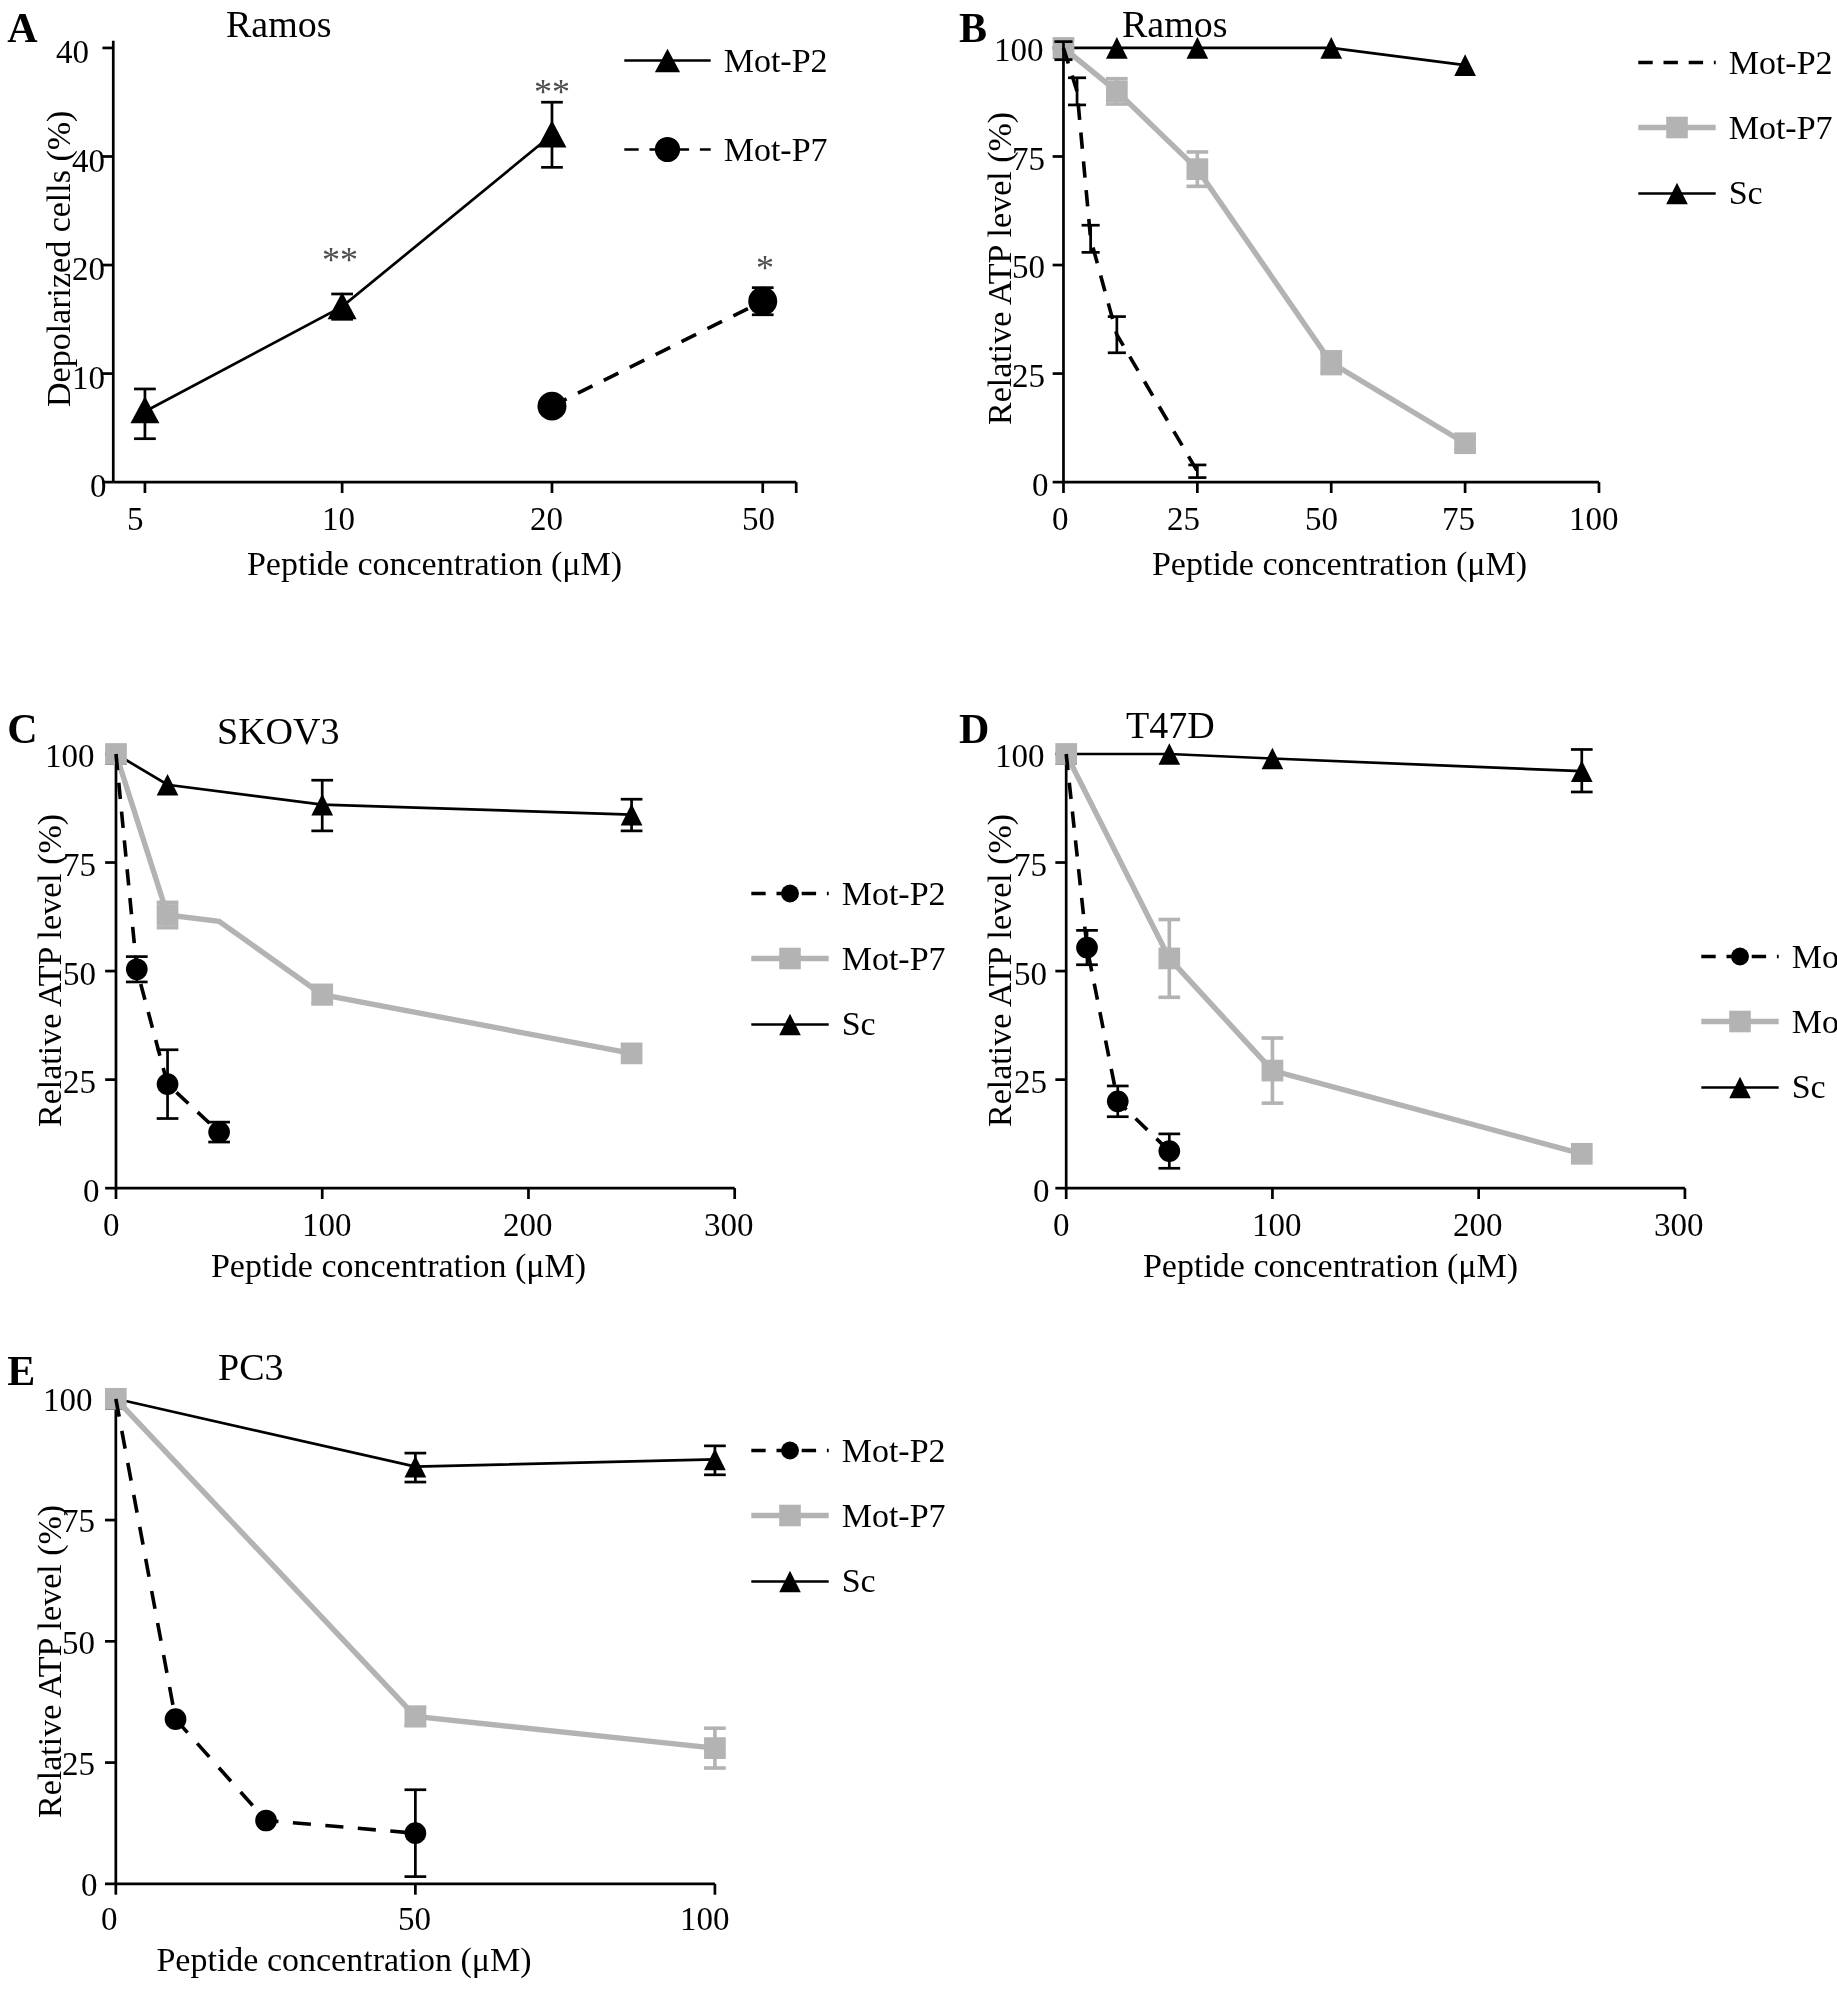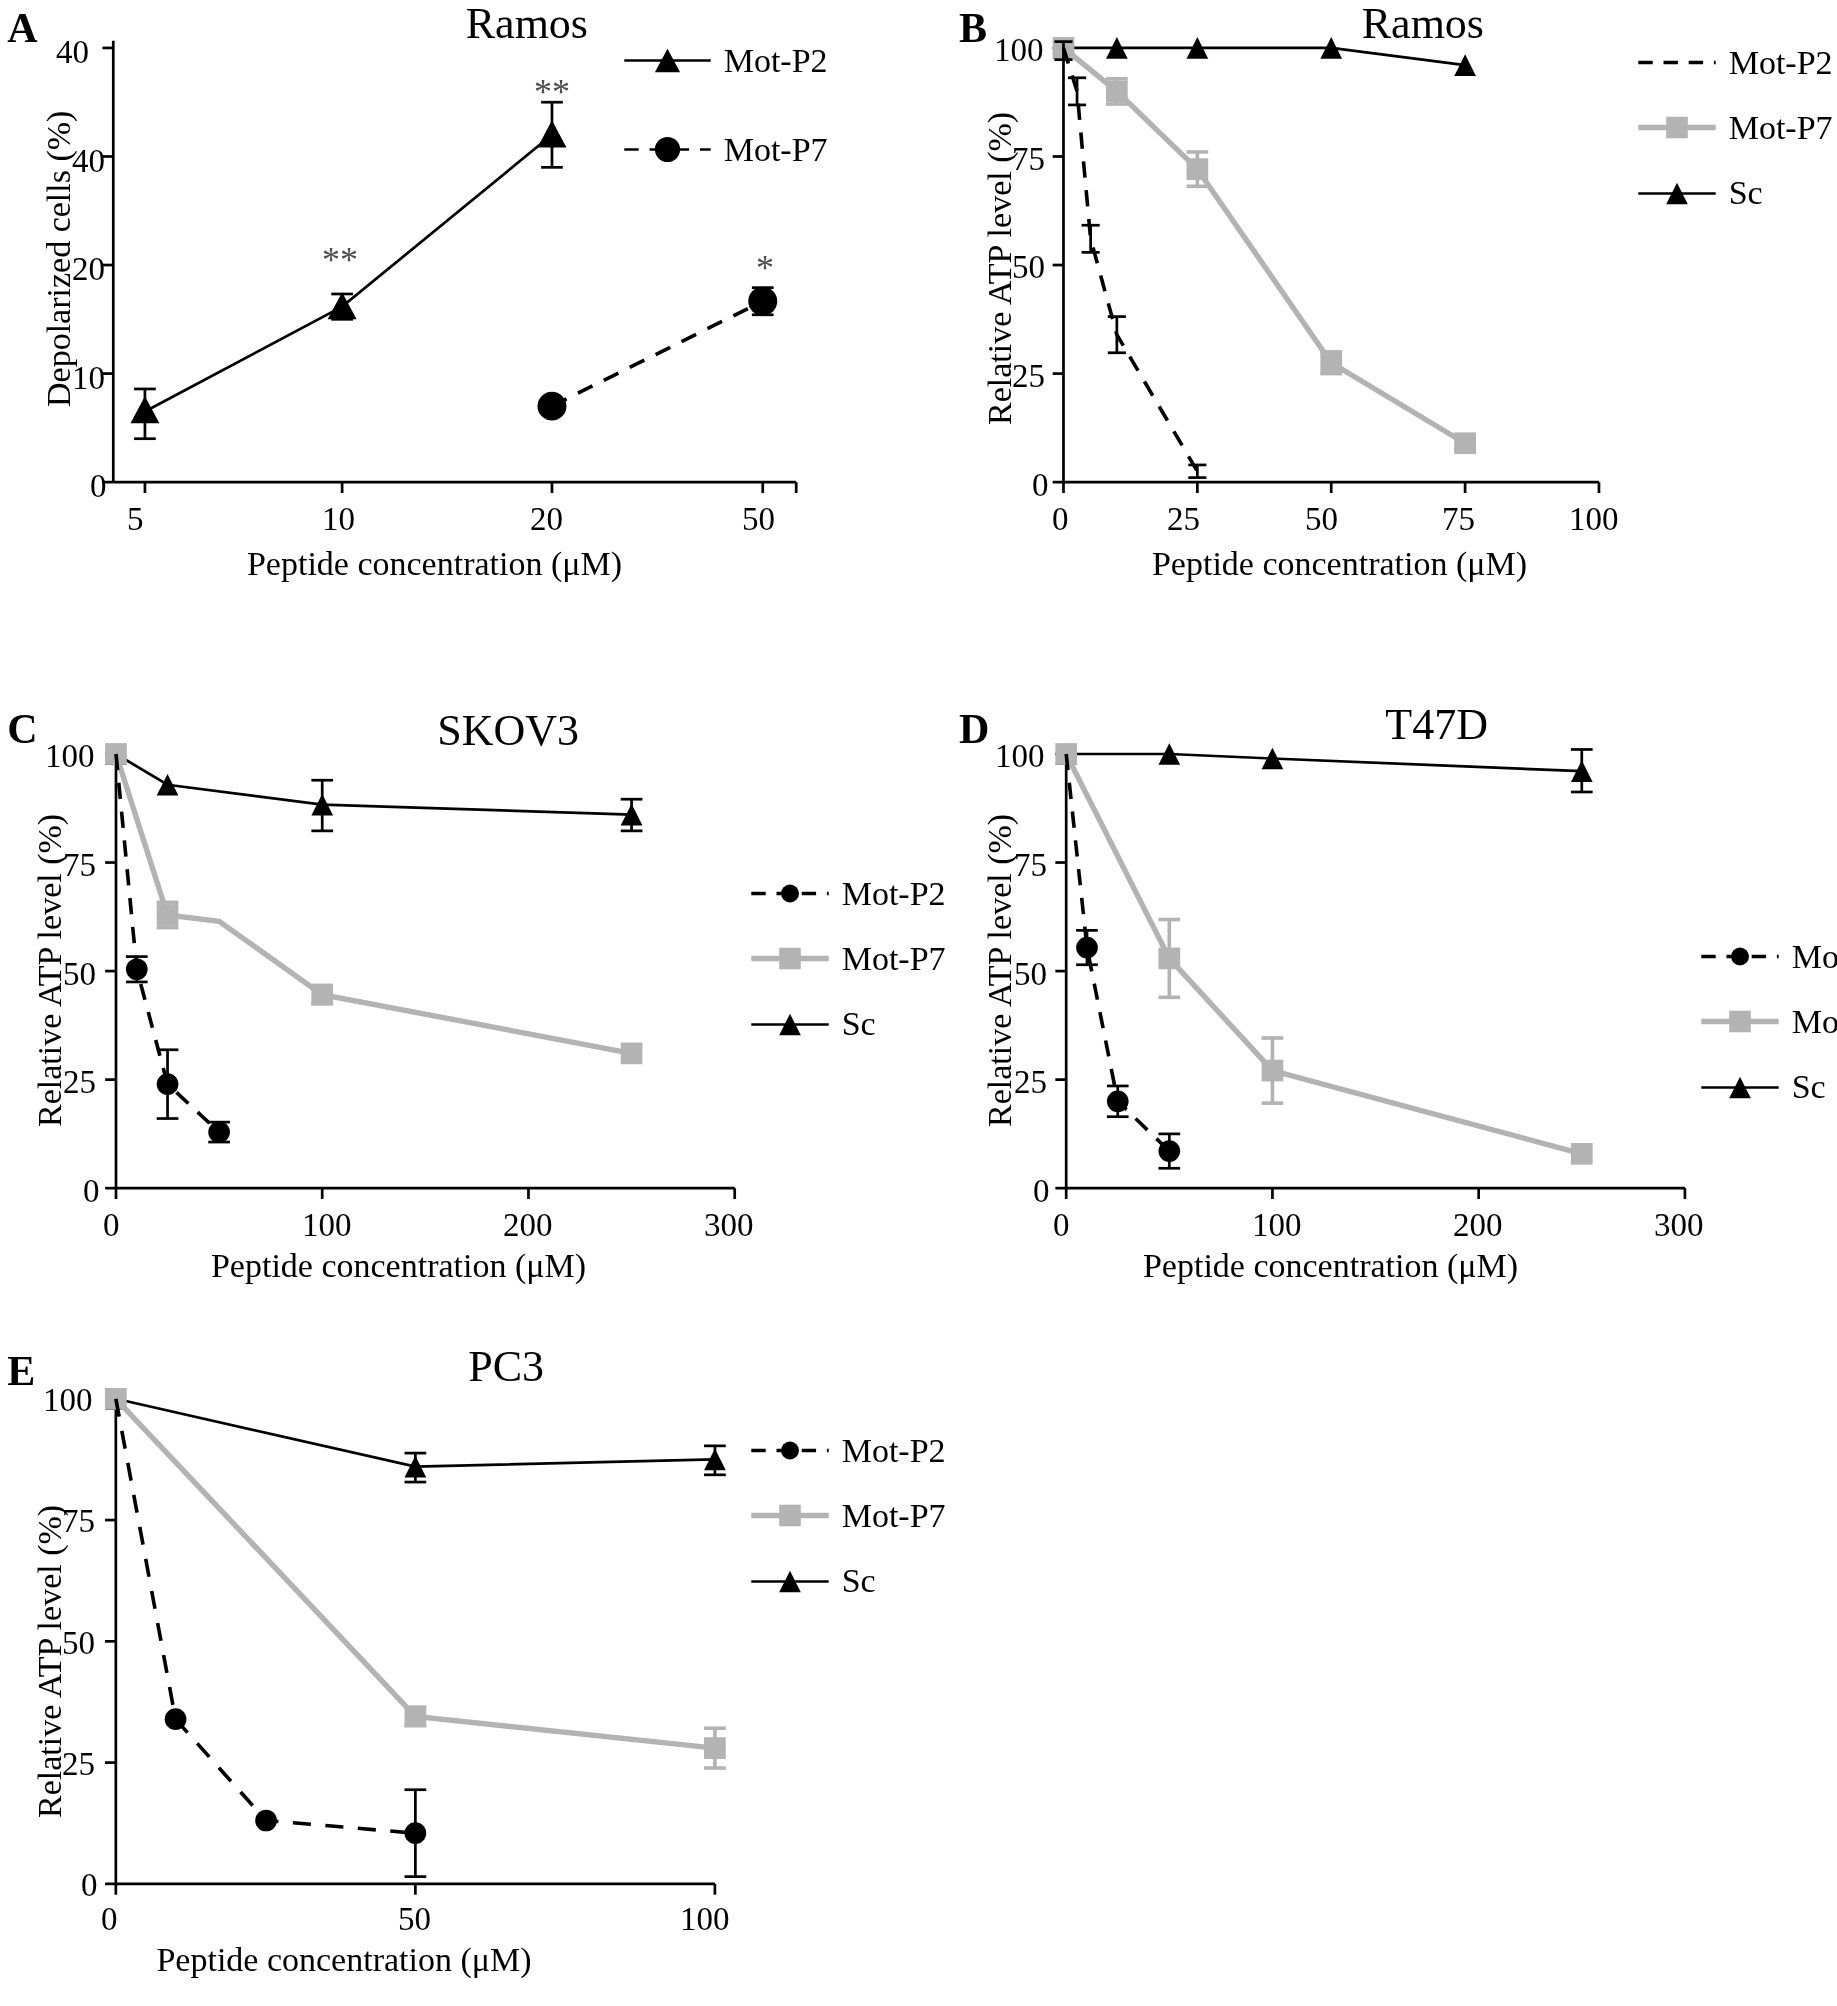--- a/index.html
+++ b/index.html
@@ -26,23 +26,23 @@
   .panel-letter {
     position: absolute;
     font-family: "Liberation Serif", serif;
     font-weight: bold;
     font-size: 42px;
     line-height: 42px;
   }
   .panel-title {
     position: absolute;
     font-family: "Liberation Serif", serif;
-    font-size: 44px;
+    font-size: 38px;
     line-height: 34px;
-    text-align: right;
+    text-align: left;
     white-space: nowrap;
   }
   .axis-label-x {
     position: absolute;
     font-family: "Liberation Serif", serif;
     font-size: 34px;
     line-height: 34px;
     white-space: nowrap;
     text-align: center;
   }

